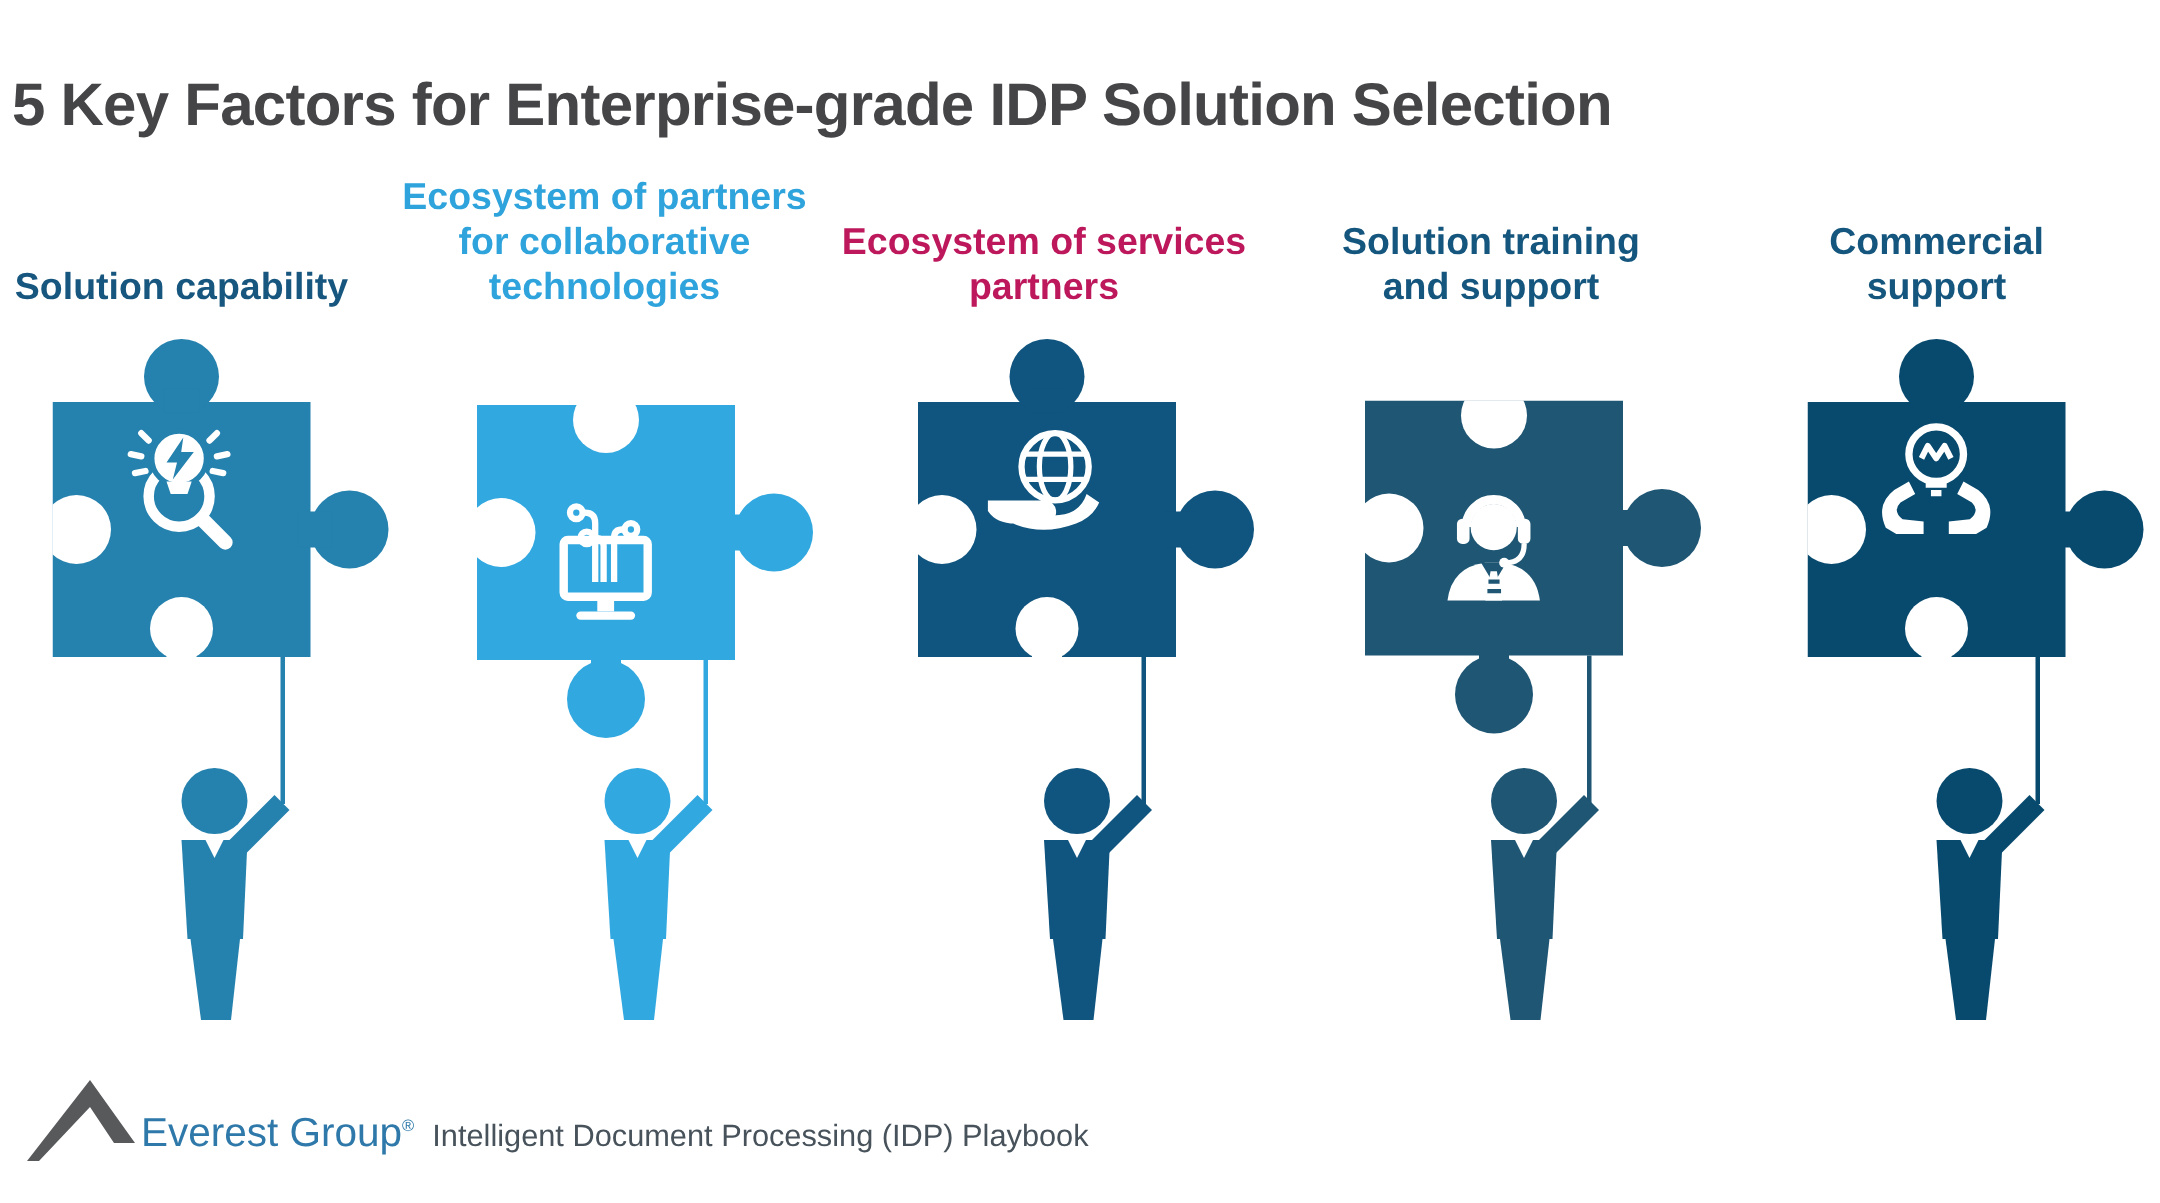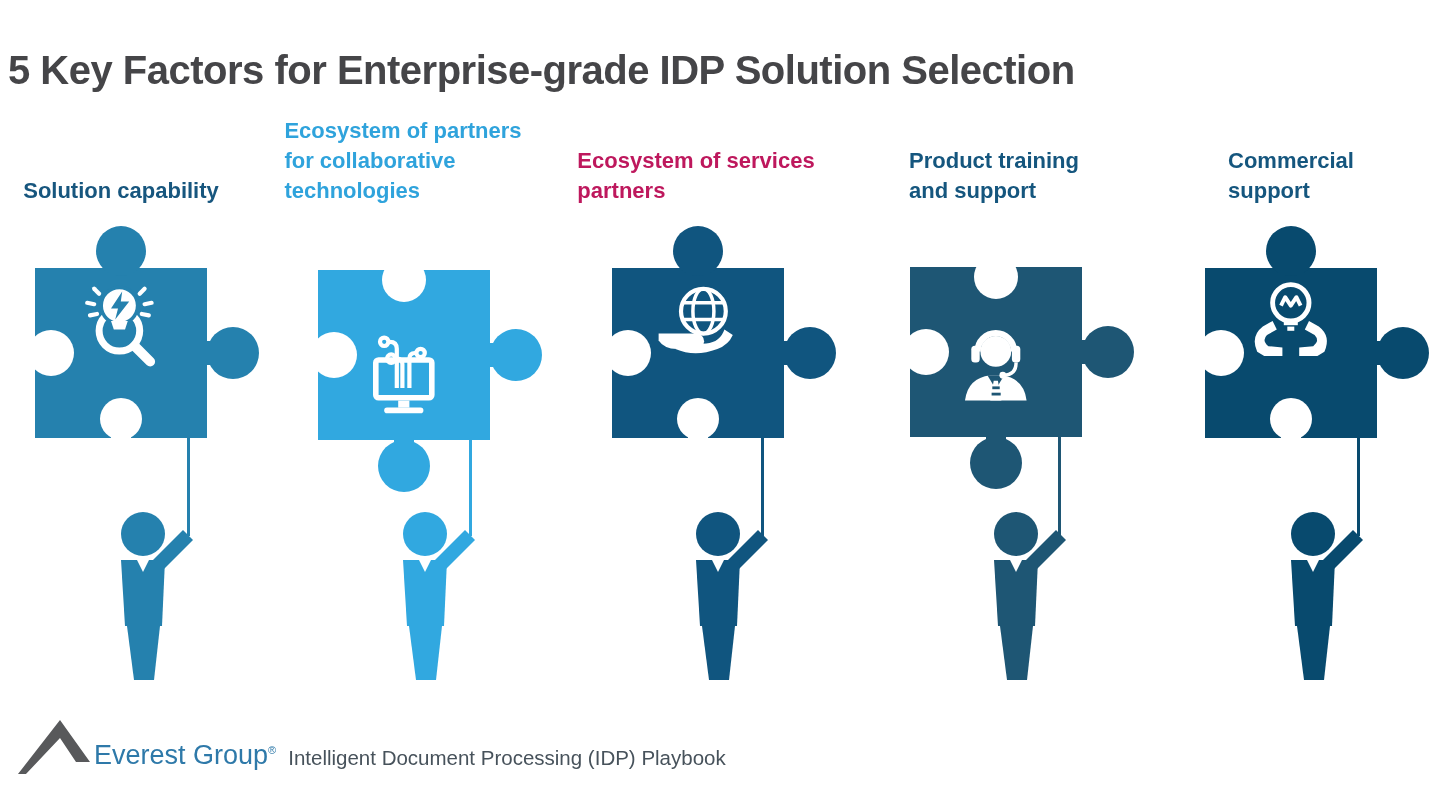--- a/index.html
+++ b/index.html
@@ -2,21 +2,21 @@
 <html><head>
 <meta charset="utf-8">
 <style>
   html,body{margin:0;padding:0;background:#fff;}
   #stage{position:relative;width:1440px;height:802px;background:#ffffff;overflow:hidden;
          font-family:"Liberation Sans","DejaVu Sans",sans-serif;}
   .title{position:absolute;left:8px;top:8px;font-size:40px;font-weight:700;color:#454548;
          letter-spacing:-0.5px;white-space:nowrap;margin-top:40px;}
   .factor-label{position:absolute;width:300px;height:110px;top:96px;
                 display:flex;align-items:flex-end;justify-content:center;
-                text-align:left;font-size:22px;line-height:30px;font-weight:700;
+                text-align:center;font-size:25px;line-height:30px;font-weight:700;
                 white-space:pre-line;}
   .puzzle-svg{position:absolute;}
   .string-line{position:absolute;width:3px;}
   .person-svg{position:absolute;top:508px;}
   .footer{position:absolute;left:16px;top:710px;display:flex;align-items:flex-end;}
   .brand{font-size:27px;font-weight:400;color:#2e79a9;margin-left:-14px;margin-bottom:9px;
          letter-spacing:0px;margin-top:12px;}
   .brand sup{font-size:11px;}
   .tagline{font-size:20.5px;color:#47525b;margin-left:12px;margin-bottom:10px;text-align:center;}
 </style>
@@ -130,21 +130,21 @@
   <svg class="person-svg" style="left:676px" width="120" height="175" viewBox="0 0 120 175">
     <g fill="#10557f">
       <circle cx="42" cy="26" r="22"></circle>
       <polygon points="48,56 82,22 92,32 58,66"></polygon>
       <path d="M20 52 L64 52 L61 118 L24 118 Z"></path>
       <path d="M26 118 L59 118 L53 172 L33 172 Z"></path>
     </g>
     <polygon points="36,52 48,52 42,64" fill="#ffffff"></polygon>
   </svg>
 
-  <div class="factor-label" style="left: 844px; color: rgb(21, 86, 126);">Product training
+  <div class="factor-label" style="left: 844px; color: rgb(21, 86, 126);">Solution training
 and support</div>
   <svg class="puzzle-svg" style="left:910px;top:267px" width="230" height="224" viewBox="0 0 230 224">
     <g fill="#1e5674">
       <rect x="0" y="0" width="172" height="170"></rect>
       <circle cx="198" cy="85" r="26"></circle>
         <rect x="164" y="73" width="22" height="24"></rect>
       <circle cx="86" cy="196" r="26"></circle>
         <rect x="76" y="162" width="20" height="20"></rect>
     </g>
     <circle cx="86" cy="10" r="22" fill="#ffffff"></circle>

